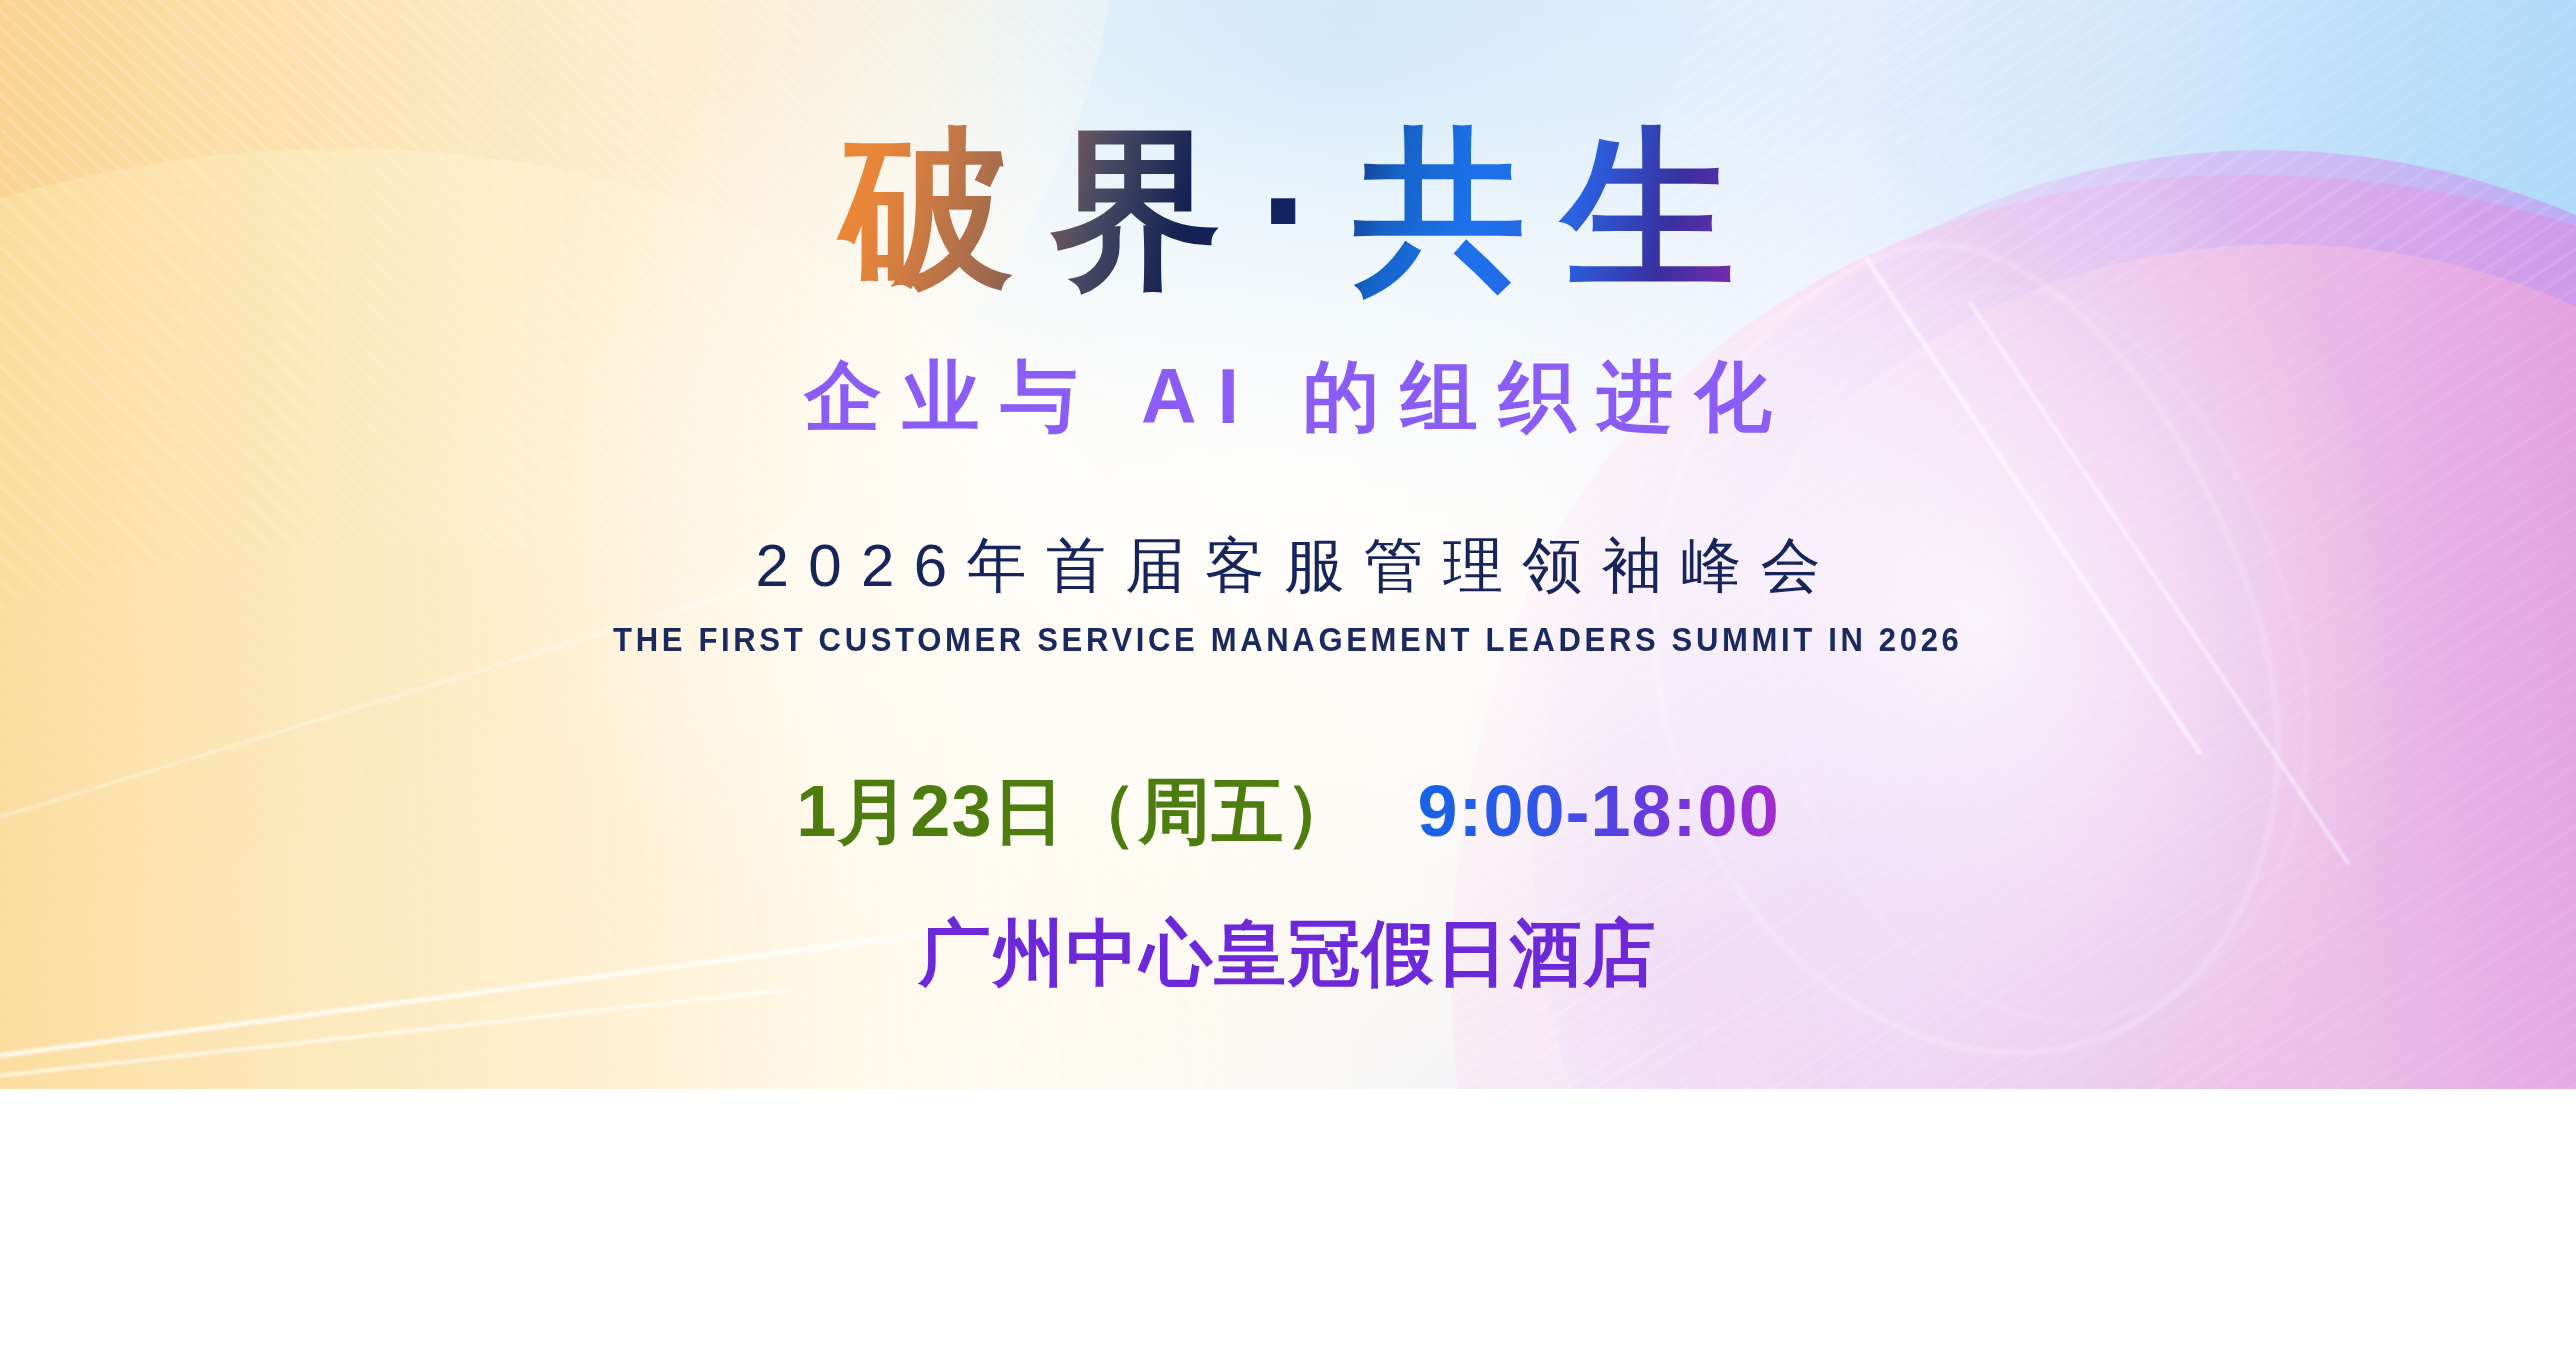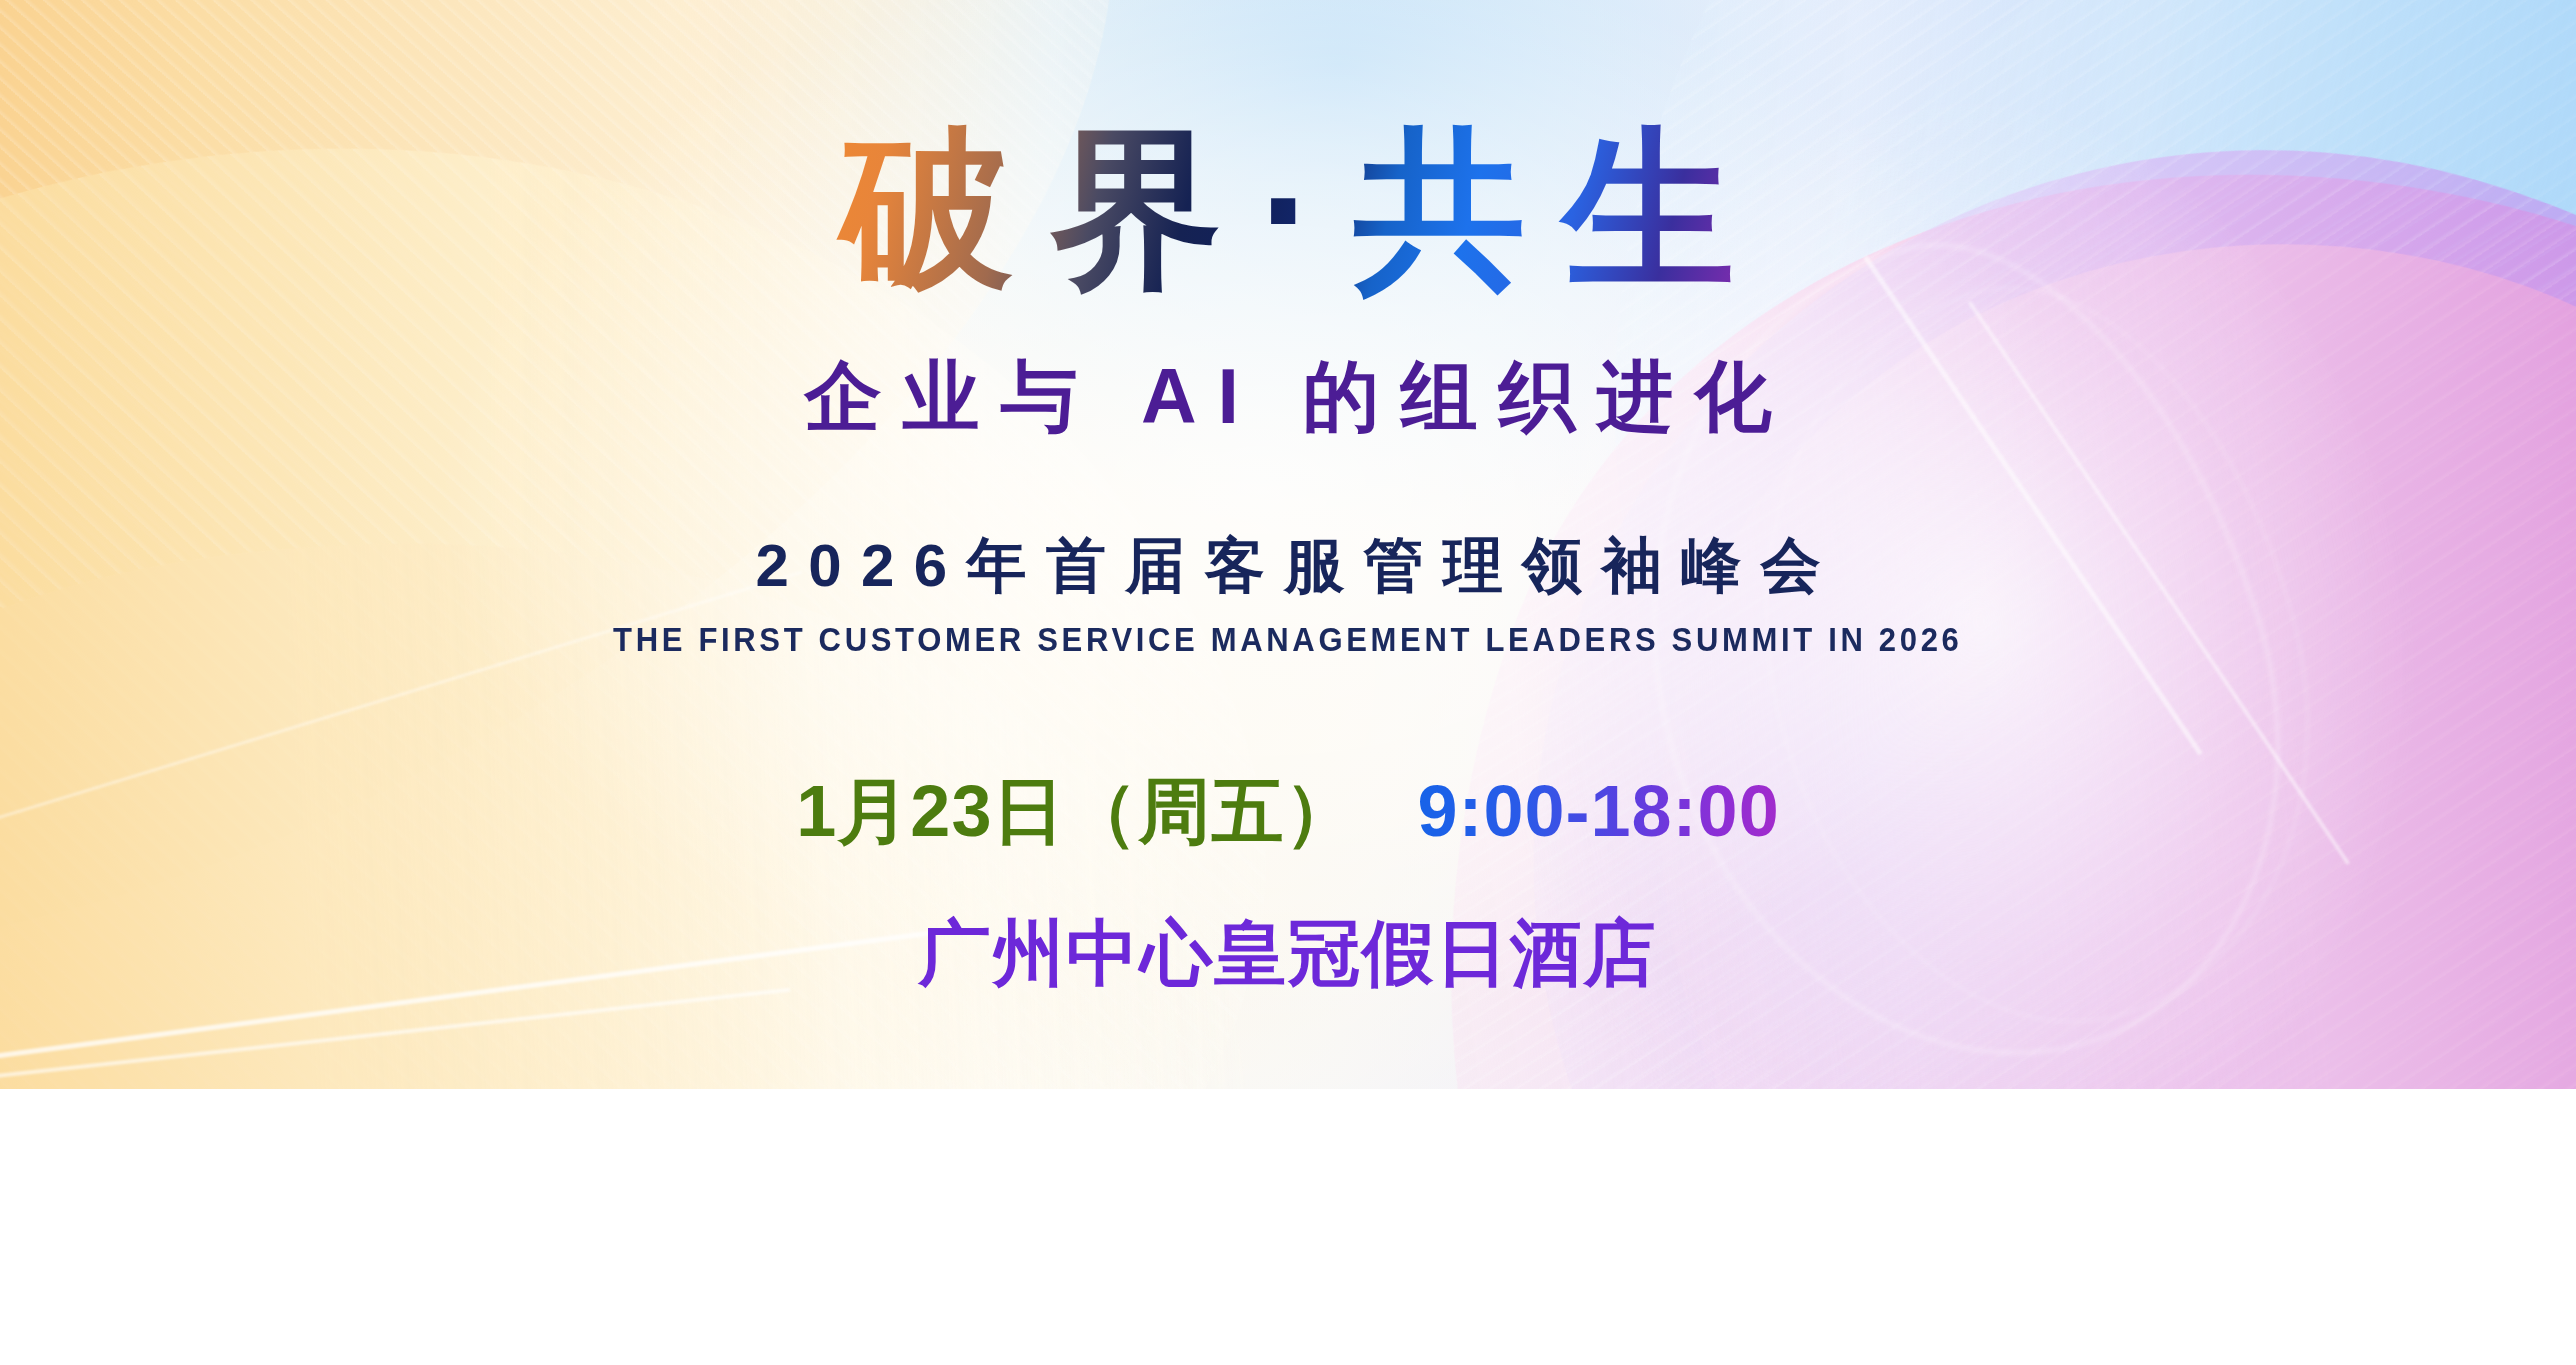--- a/index.html
+++ b/index.html
@@ -186,28 +186,28 @@
     color:transparent;
     -webkit-text-fill-color:transparent;
   }
 
   .sub-title {
     margin-top:35px;
     font-size:77px;
     font-weight:600;
     letter-spacing:21px;
     text-indent:21px;
-    color:#4c1d95;
+    color:#8b5cf6;
     white-space:nowrap;
   }
 
   .conf-cn {
     margin-top:76px;
     font-size:60px;
-    font-weight:700;
+    font-weight:400;
     letter-spacing:19.4px;
     text-indent:19.4px;
     color:#17255B;
     white-space:nowrap;
   }
 
   .conf-en {
     margin-top:13.6px;
     font-size:33px;
     font-weight:600;

